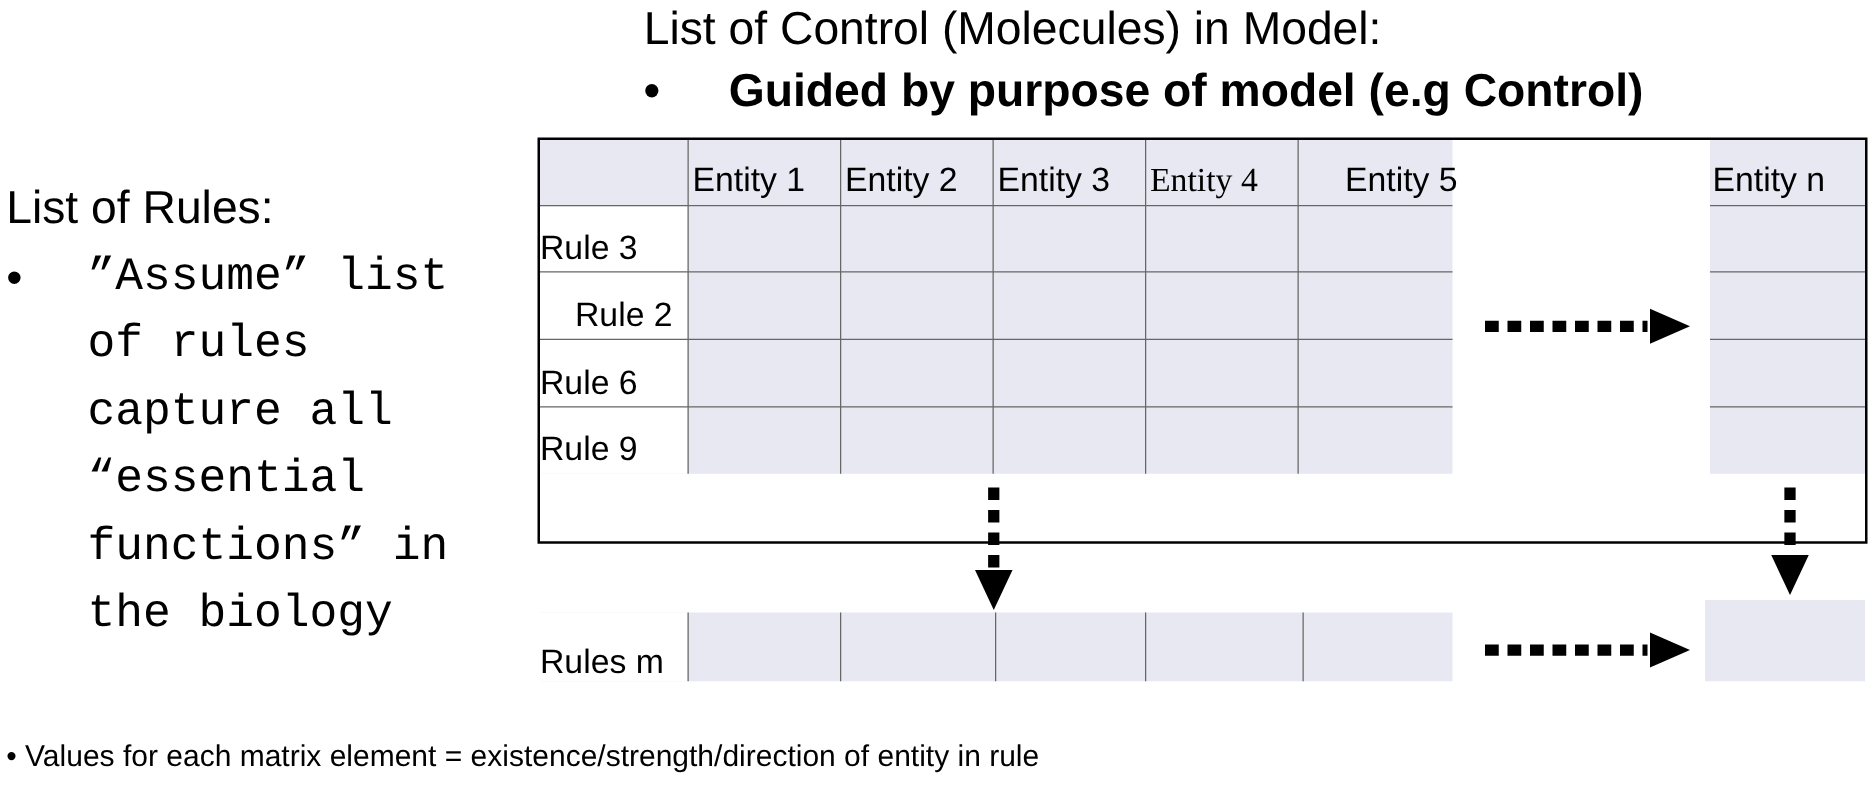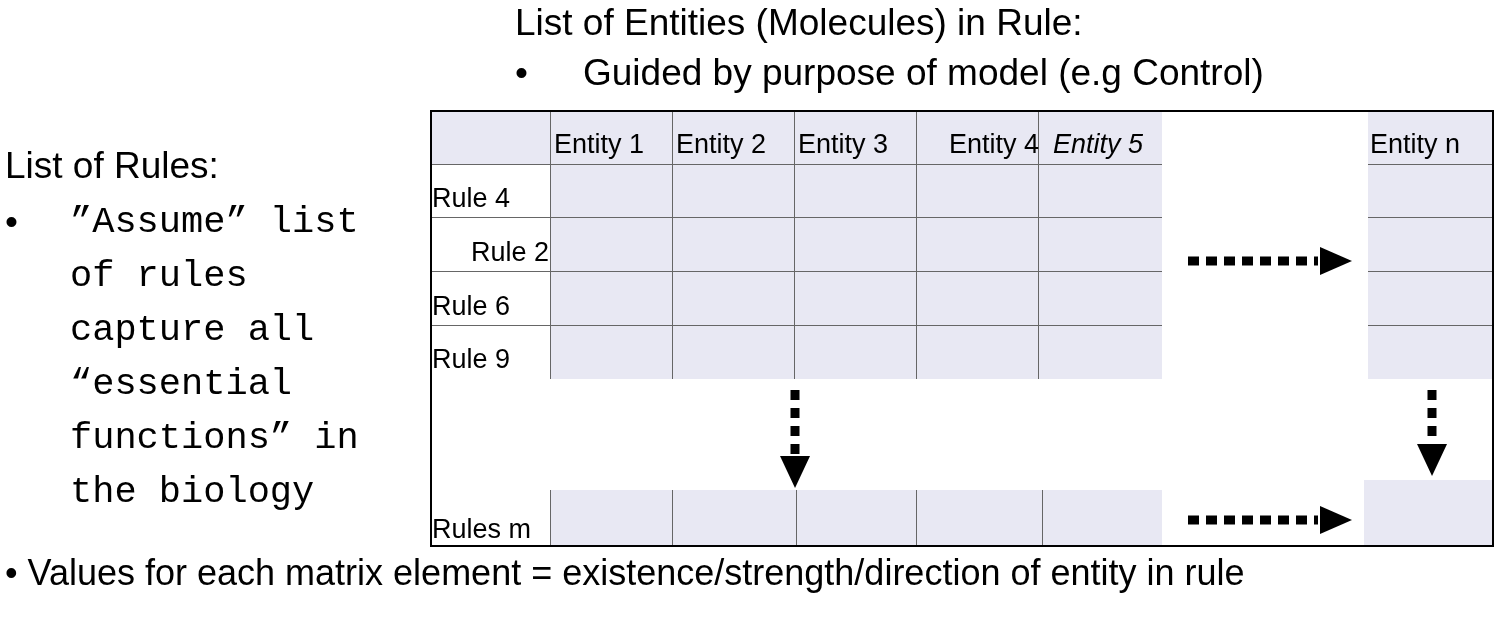--- a/index.html
+++ b/index.html
@@ -2,43 +2,43 @@
 <html><head>
 <meta charset="utf-8">
 <style>
   html, body { margin: 0; padding: 0; background: #ffffff; }
   body {
     width: 1500px; height: 634px; position: relative; overflow: hidden;
     font-family: "Liberation Sans", sans-serif; color: #000;
   }
   .abs { position: absolute; }
   .title1 { left: 515px; top: 2px; font-size: 37px; white-space: nowrap; }
-  .title2 { left: 515px; top: 52px; font-size: 37px; white-space: nowrap; }
+  .title2 { left: 515px; top: 52px; font-size: 37px; white-space: nowrap; font-weight: bold; }
   .title2 .bullet { display: inline-block; width: 68px; }
   .rules-title { left: 5px; top: 145px; font-size: 37px; white-space: nowrap; }
   .rules-body { left: 5px; top: 195px; font-size: 37px; line-height: 54px; }
   .rules-body .bullet { position: absolute; left: 0; top: 0; }
   .rules-body .text { margin-left: 65px; width: 320px; font-family: Liberation Mono, monospace; }
-  .bottom-note { left: 5px; top: 552px; font-size: 36px; white-space: nowrap; }
+  .bottom-note { left: 5px; top: 592px; font-size: 24px; white-space: nowrap; }
 
   .matrix {
-    left: 430px; top: 110px; width: 1064px; height: 437px;
+    left: 430px; top: 110px; width: 1064px; height: 325px;
     border: 2px solid #000; box-sizing: border-box; background: #fff;
   }
   .cell { position: absolute; background: #e8e8f3; box-sizing: border-box; }
   .hcell { position: absolute; box-sizing: border-box; }
   .lbl { position: absolute; font-size: 27px; white-space: nowrap; }
   .vline { position: absolute; width: 1px; background: #666; }
   .hline { position: absolute; height: 1px; background: #666; }
   svg { position: absolute; overflow: visible; }
 </style>
 </head>
 <body>
 
-<div class="abs title1">List of Entities (Molecules) in Rule:</div>
+<div class="abs title1">List of Control (Molecules) in Model:</div>
 <div class="abs title2">
   <span class="bullet">•</span><span>Guided by purpose of model (e.g Control)</span>
 </div>
 
 <div class="abs rules-title">List of Rules:</div>
 <div class="abs rules-body">
   <span class="bullet">•</span>
   <div class="text">”Assume” list of rules capture all “essential functions” in the biology</div>
 </div>
 
@@ -72,26 +72,26 @@
   <div class="hline" style="left:0; top:159px; width:730px;"></div>
   <div class="hline" style="left:0; top:213px; width:730px;"></div>
   <div class="hline" style="left:936px; top:52px; width:124px;"></div>
   <div class="hline" style="left:936px; top:105px; width:124px;"></div>
   <div class="hline" style="left:936px; top:159px; width:124px;"></div>
   <div class="hline" style="left:936px; top:213px; width:124px;"></div>
 
   <div class="lbl" style="left:122px; top:17px;">Entity 1</div>
   <div class="lbl" style="left:244px; top:17px;">Entity 2</div>
   <div class="lbl" style="left:366px; top:17px;">Entity 3</div>
-  <div class="lbl" style="left:517px; top:17px;">Entity 4</div>
-  <div class="lbl" style="left:621px; top:17px;font-style:italic;">Entity 5</div>
+  <div class="lbl" style="left:488px; top:17px;font-family:Liberation Serif, serif;">Entity 4</div>
+  <div class="lbl" style="left:644px; top:17px;">Entity 5</div>
   <div class="lbl" style="left:938px; top:17px;">Entity n</div>
 
-  <div class="lbl" style="left:0; top:71px;">Rule 4</div>
-  <div class="lbl" style="left:15px; top:125px;padding-left:24px;">Rule 2</div>
+  <div class="lbl" style="left:0; top:71px;">Rule 3</div>
+  <div class="lbl" style="left:4px; top:125px;padding-left:24px;">Rule 2</div>
   <div class="lbl" style="left:0; top:179px;">Rule 6</div>
   <div class="lbl" style="left:0; top:232px;">Rule 9</div>
   <div class="lbl" style="left:0; top:402px;">Rules m</div>
 
   <svg style="left:756px; top:134px;" width="170" height="30">
     <line x1="0" y1="15" x2="130" y2="15" stroke="#000" stroke-width="9" stroke-dasharray="11,7"></line>
     <polygon points="132,1 164,15 132,29" fill="#000"></polygon>
   </svg>
 
   <svg style="left:756px; top:393px;" width="170" height="30">

